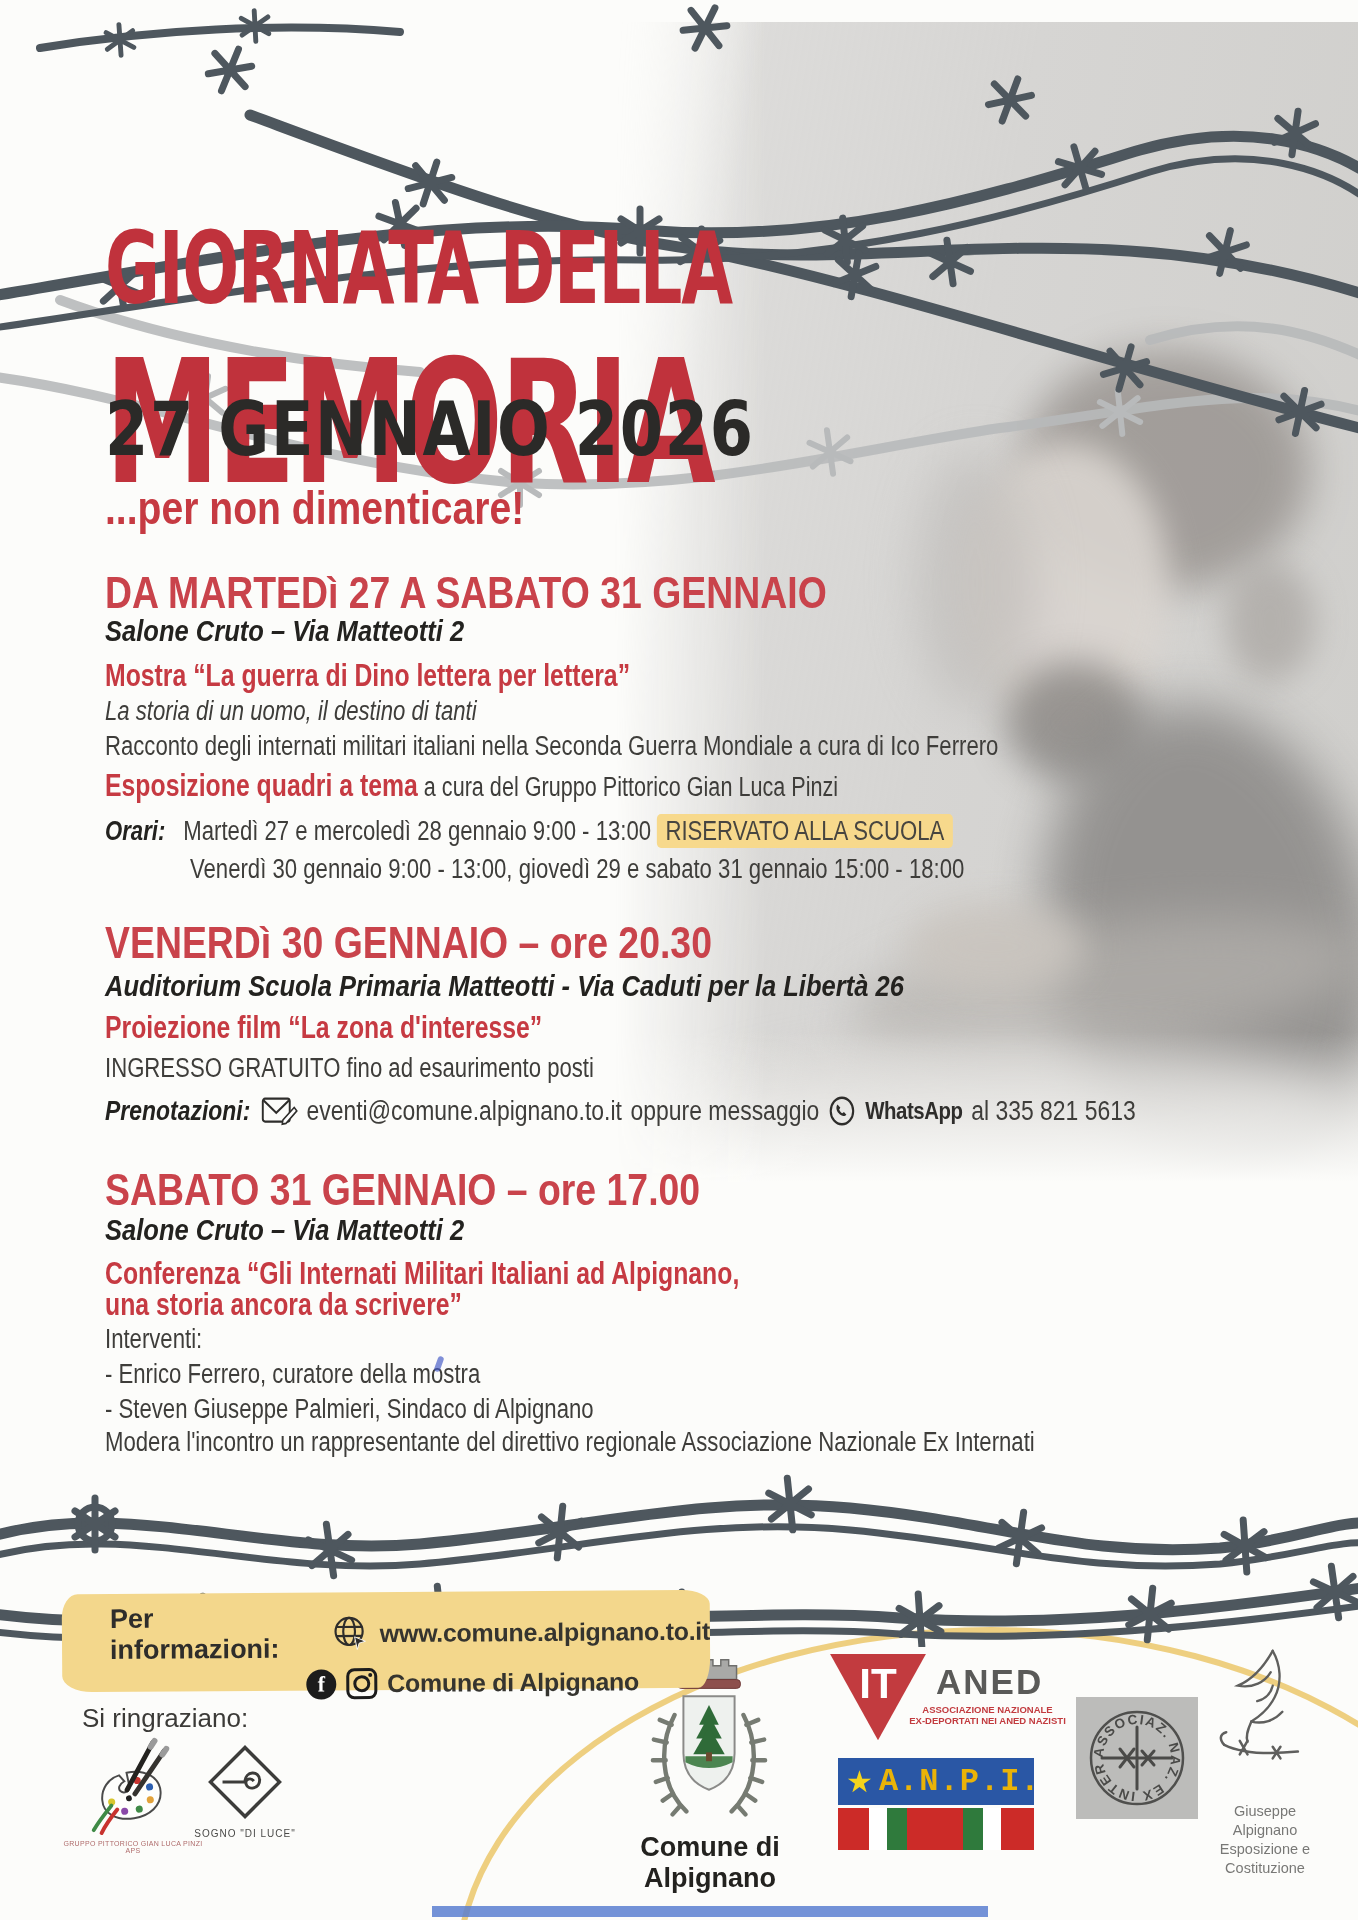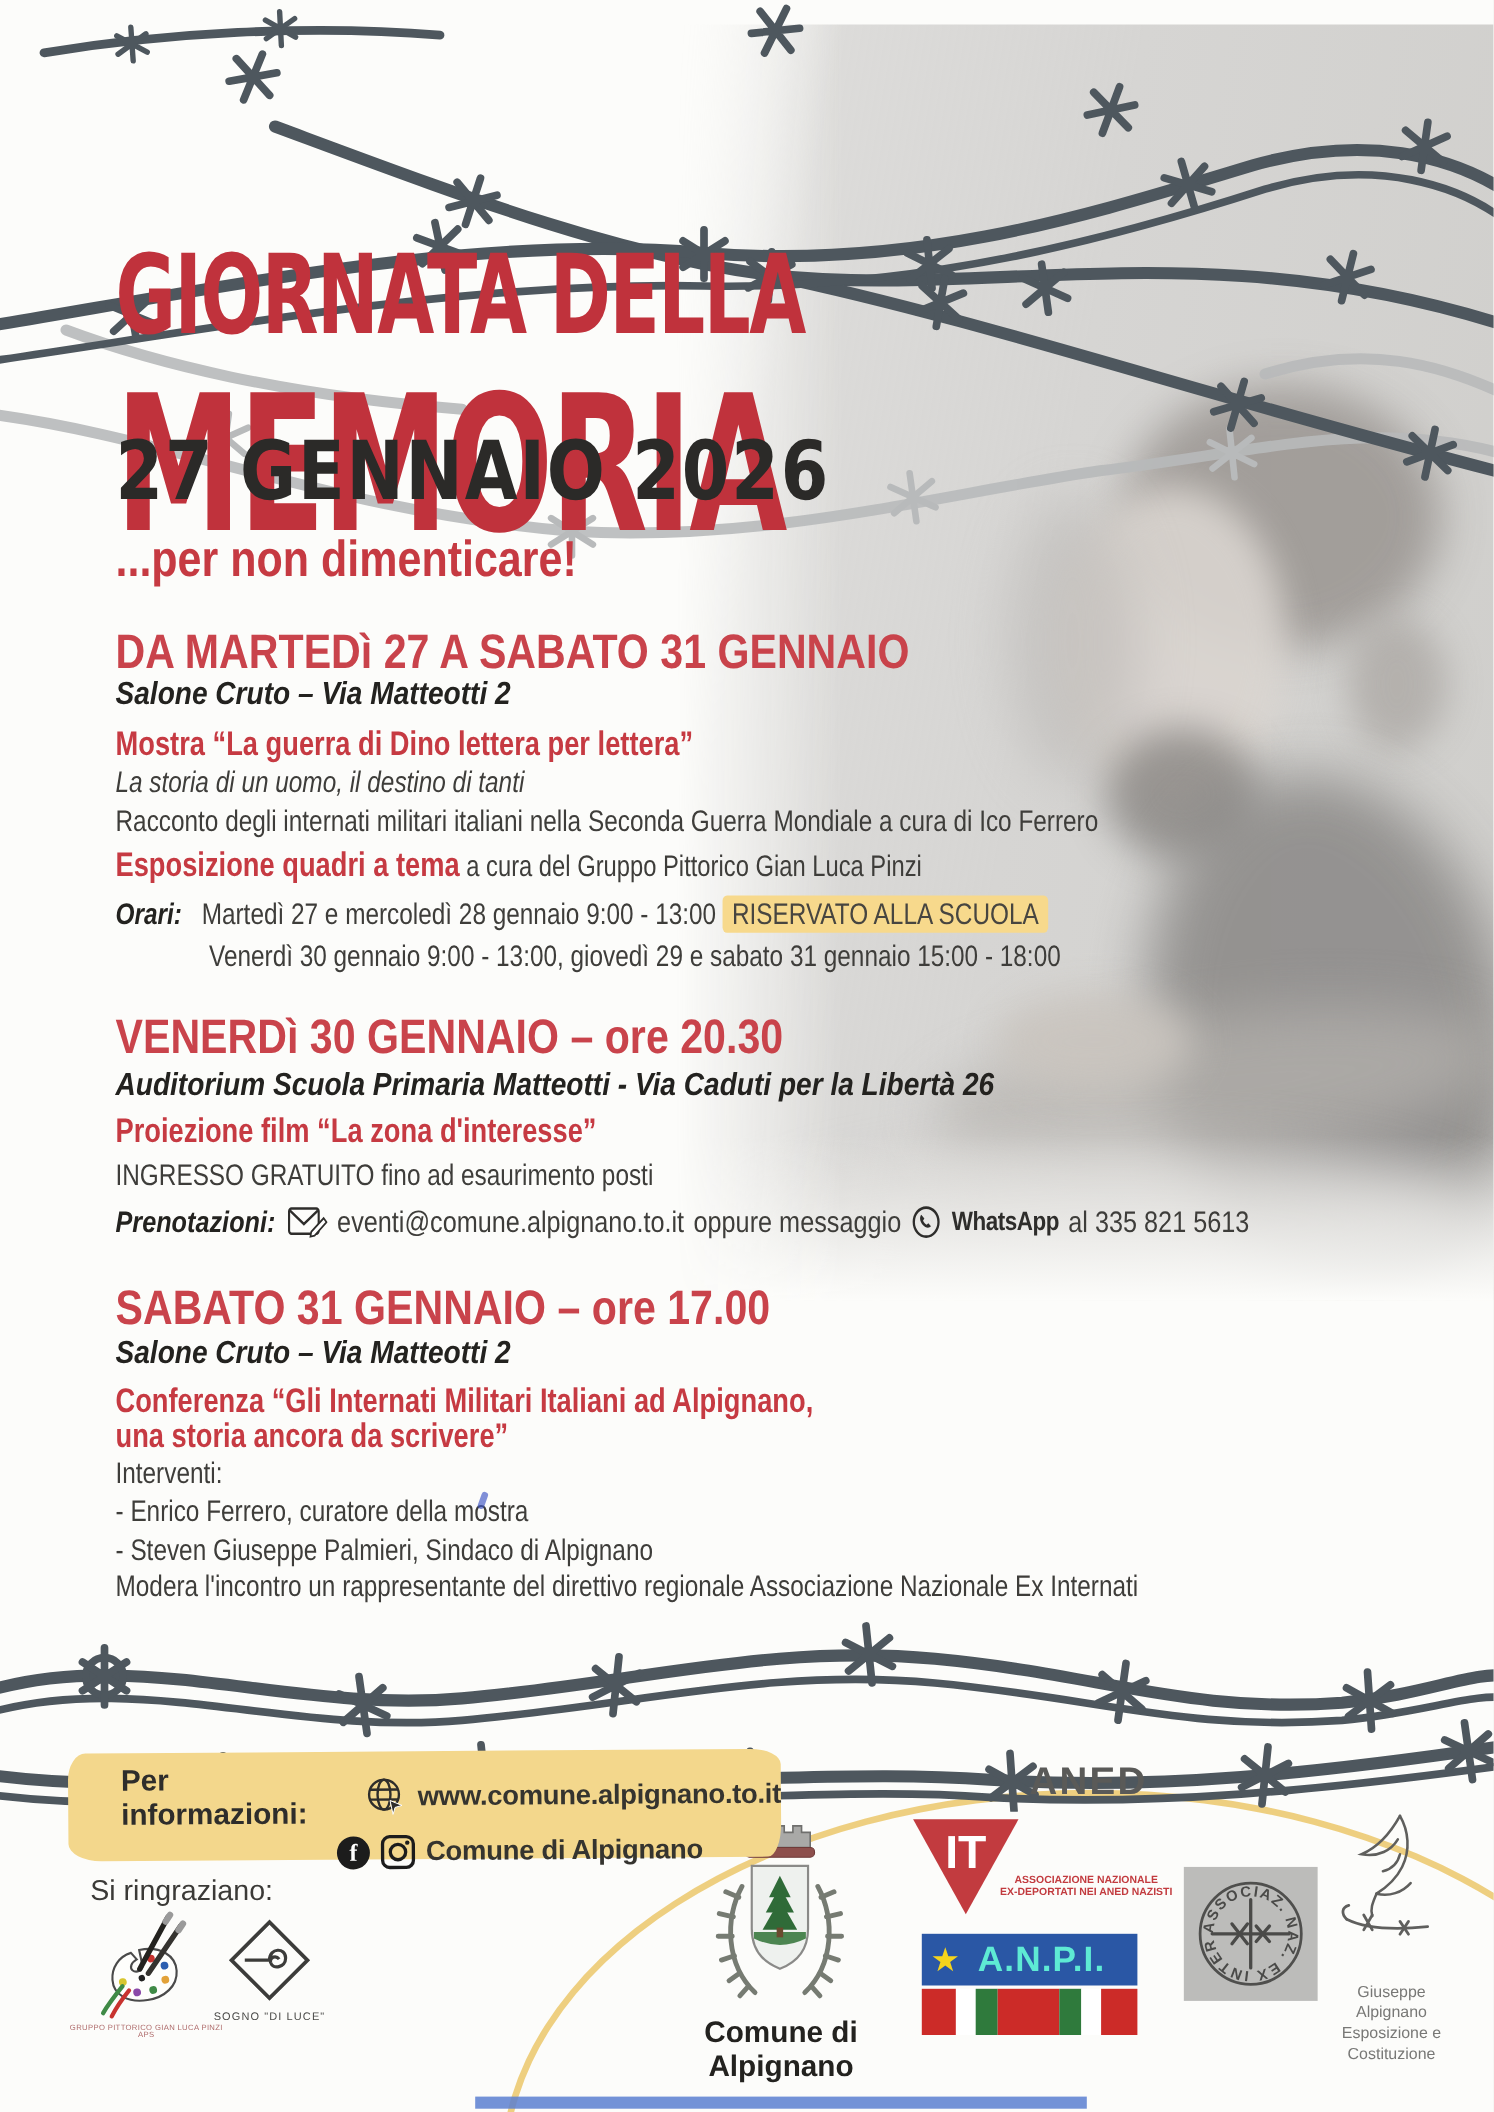--- a/index.html
+++ b/index.html
@@ -54,28 +54,28 @@
   .igicon:before{content:"";position:absolute;left:4px;top:4px;width:11px;height:11px;
           border:3px solid #1c1c1c;border-radius:50%;}
   .igicon:after{content:"";position:absolute;right:2px;top:2px;width:4px;height:4px;
           border-radius:50%;background:#1c1c1c;}
   .thanks{position:absolute;left:82px;top:1703px;font-size:26px;color:#3b3a37;z-index:5;}
   #arc{position:absolute;left:455px;top:1627px;width:1060px;height:680px;border:6px solid rgba(236,202,114,.9);
        border-radius:50%;z-index:2;}
   .cap{position:absolute;text-align:center;z-index:5;}
   .logo{position:absolute;z-index:5;}
   .comcap{font-weight:bold;font-size:27px;color:#23221f;}
-  .anedname{position:absolute;left:936px;top:1600px;font-size:35px;font-weight:bold;color:#5a5a58;
+  .anedname{position:absolute;left:936px;top:1662px;font-size:35px;font-weight:bold;color:#5a5a58;
             letter-spacing:2px;z-index:5;}
   .anedsub{position:absolute;left:905px;top:1704px;width:165px;text-align:center;font-size:9.5px;
            font-weight:bold;color:#c23b3f;line-height:11px;z-index:5;}
   #anpibar{position:absolute;left:838px;top:1758px;width:196px;height:47px;background:#2a57a5;
            display:flex;align-items:center;z-index:5;}
   #anpibar .st{color:#f5d41c;font-size:30px;margin-left:8px;}
-  #anpibar .nm{color:#5eead4;font-size:32px;font-weight:bold;letter-spacing:1px;margin-left:16px;}
+  #anpibar .nm{color:#eab308;font-size:32px;font-weight:bold;letter-spacing:1px;margin-left:6px;font-family:Liberation Mono, monospace;}
   #anpiribbon{position:absolute;left:838px;top:1808px;width:196px;height:42px;display:flex;z-index:5;}
   #anpiribbon div{height:100%;}
   .comitato{position:absolute;left:1205px;top:1802px;width:120px;text-align:center;font-size:14.5px;
             color:#787876;line-height:19px;z-index:5;}
   .ink{position:absolute;left:436px;top:1356px;width:6px;height:16px;background:#3d55c4;opacity:.65;
        border-radius:3px;transform:rotate(20deg);z-index:5;}
   .scanline{position:absolute;left:432px;top:1906px;width:556px;height:11px;background:#5a7fd0;
             opacity:.85;z-index:5;}
 </style>
 </head>

